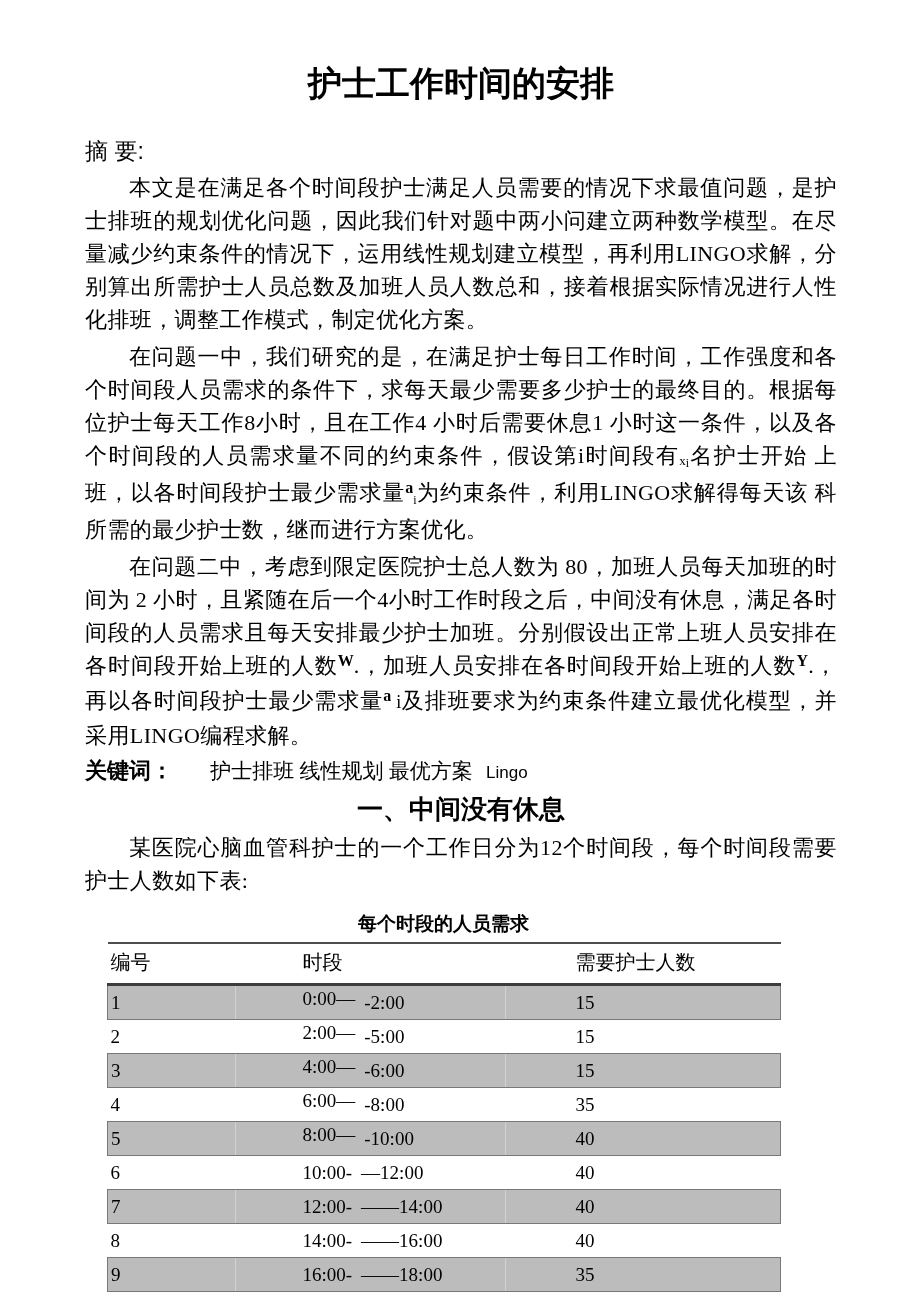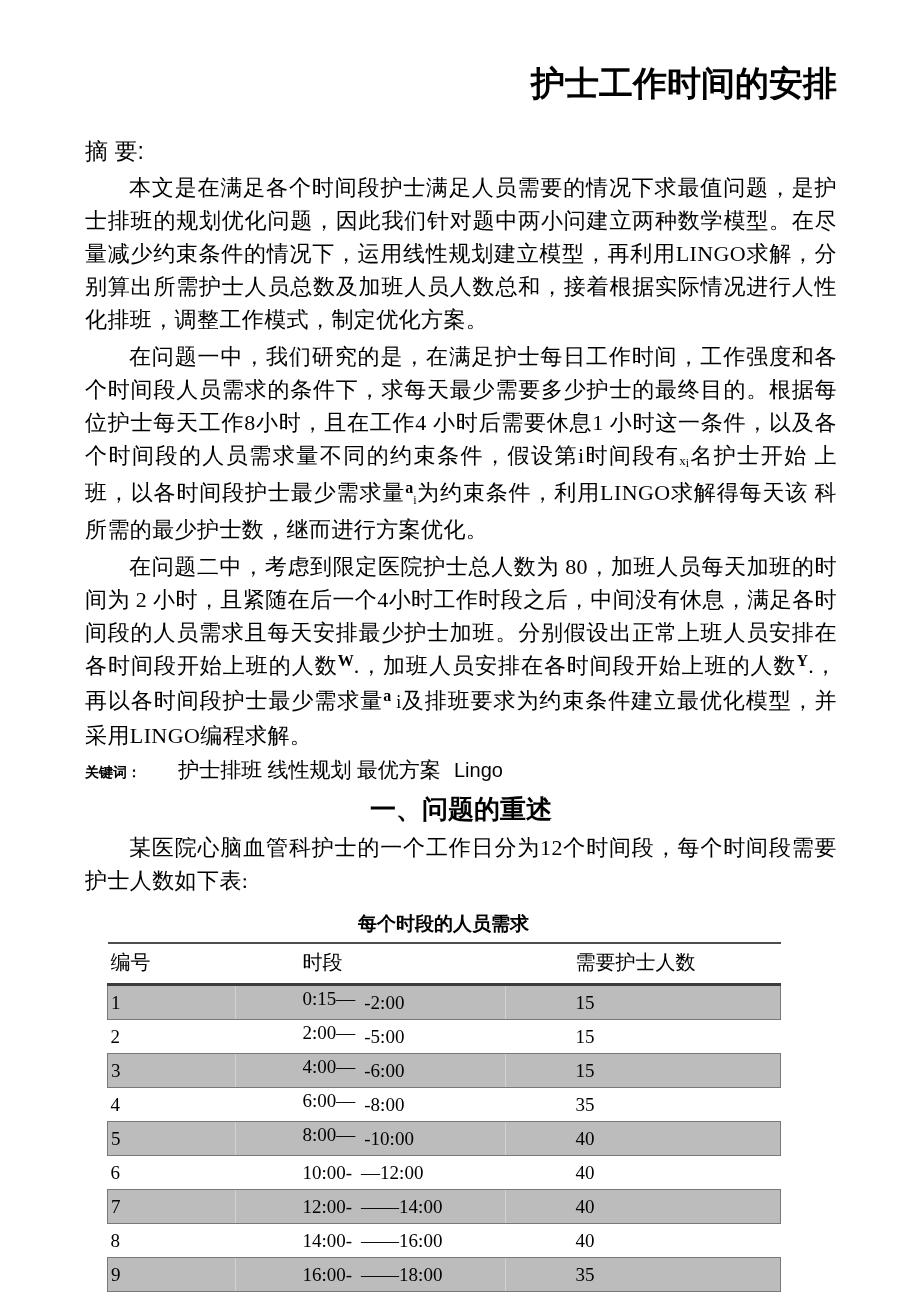--- a/index.html
+++ b/index.html
@@ -2,40 +2,40 @@
 <html><head>
 <meta charset="utf-8">
 <style>
   html,body{margin:0;padding:0;background:#ffffff;}
   .page{
     width:920px;height:1302px;overflow:hidden;box-sizing:border-box;
     padding:0 83px 0 85px;background:#ffffff;color:#000;
     font-family:"Liberation Serif","DejaVu Serif",serif;
   }
   .doc-title{
-    margin:60px 0 0;text-align:right;font-size:34px;font-weight:bold;
+    margin:60px 0 0;text-align:center;font-size:34px;font-weight:bold;
     font-family:"Liberation Sans","DejaVu Sans",sans-serif;line-height:46px;
   }
   .abstract-label{
     margin:30px 0 4px;font-size:23px;font-weight:normal;
     font-family:"Liberation Sans","DejaVu Sans",sans-serif;
   }
   .para{
     margin:4px 0 0;font-size:22px;line-height:33px;letter-spacing:0.4px;
     text-align:justify;text-indent:2em;
   }
   .seg-n{}
   .seg-sup{font-weight:bold;font-size:16px;position:relative;top:-7px;letter-spacing:0;}
   .seg-sub{font-size:13px;position:relative;top:2px;letter-spacing:0;}
   .seg-tiny{font-size:12px;position:relative;top:4px;letter-spacing:0;}
   .seg-small{font-size:18px;letter-spacing:0;}
   .keywords-line{margin:2px 0 0;font-size:21px;line-height:33px;}
-  .keywords-label{font-weight:bold;font-size:14px;font-family:Liberation Sans, sans-serif;}
+  .keywords-label{font-weight:bold;font-size:22px;font-family:Liberation Sans, sans-serif;}
   .keywords-items{margin-left:32px;}
-  .keywords-latin{font-size:20px;font-family:"Liberation Sans","DejaVu Sans",sans-serif;margin-left:8px;}
+  .keywords-latin{font-size:17px;font-family:"Liberation Sans","DejaVu Sans",sans-serif;margin-left:8px;}
   .section-heading{
     margin:2px 0 0;text-align:center;font-size:26px;font-weight:bold;
     font-family:"Liberation Sans","DejaVu Sans",sans-serif;line-height:36px;
   }
   .table-wrap{margin:14px 0 0 22px;width:673px;}
   .table-title{
     text-align:center;font-size:19px;font-weight:bold;margin:0 0 5px;
     font-family:"Liberation Sans","DejaVu Sans",sans-serif;
   }
   table.demand{border-collapse:collapse;width:673px;border-top:2px solid #4d4d4d;table-layout:fixed;}
@@ -68,21 +68,21 @@
       <p class="para"><span class="seg-n">在问题一中，我们研究的是，在满足护士每日工作时间，工作强度和各个时间段人员需求的条件下，求每天最少需要多少护士的最终目的。根据每位护士每天工作8小时，且在工作4 小时后需要休息1 小时这一条件，以及各个时间段的人员需求量不同的约束条件，假设第i时间段有</span><span class="seg-sub">x</span><span class="seg-tiny">i</span><span class="seg-n">名护士开始 上班，以各时间段护士最少需求量</span><span class="seg-sup">a</span><span class="seg-tiny">i</span><span class="seg-n">为约束条件，利用LINGO求解得每天该 科所需的最少护士数，继而进行方案优化。</span></p>
       <p class="para"><span class="seg-n">在问题二中，考虑到限定医院护士总人数为 80，加班人员每天加班的时间为 2 小时，且紧随在后一个4小时工作时段之后，中间没有休息，满足各时间段的人员需求且每天安排最少护士加班。分别假设出正常上班人员安排在各时间段开始上班的人数</span><span class="seg-sup">W</span><span class="seg-n">.，加班人员安排在各时间段开始上班的人数</span><span class="seg-sup">Y</span><span class="seg-n">.，再以各时间段护士最少需求量</span><span class="seg-sup">a</span><span class="seg-small"> i</span><span class="seg-n">及排班要求为约束条件建立最优化模型，并采用LINGO编程求解。</span></p>
     </div>
 
   <div class="keywords-line">
     <span class="keywords-label">关键词：</span>
     <span class="keywords-items">护士排班 线性规划 最优方案</span>
     <span class="keywords-latin">Lingo</span>
   </div>
 
-  <div class="section-heading">一、问题的重述</div>
+  <div class="section-heading">一、中间没有休息</div>
 
   <p class="para">某医院心脑血管科护士的一个工作日分为12个时间段，每个时间段需要护士人数如下表:</p>
 
   <div class="table-wrap">
     <div class="table-title">每个时段的人员需求</div>
     <table class="demand">
       <colgroup>
           <col class="c1">
           <col class="c2">
           <col class="c3">
@@ -90,21 +90,21 @@
       <thead>
         <tr>
           <th class="h1">编号</th>
           <th class="h2">时段</th>
           <th class="h3">需要护士人数</th>
         </tr>
       </thead>
       <tbody>
           <tr class="shaded">
             <td class="d1">1</td>
-            <td class="d2"><span class="t-raise">0:15—</span><span class="t-gap"></span><span>-2:00</span></td>
+            <td class="d2"><span class="t-raise">0:00—</span><span class="t-gap"></span><span>-2:00</span></td>
             <td class="d3">15</td>
           </tr>
           <tr>
             <td class="d1">2</td>
             <td class="d2"><span class="t-raise">2:00—</span><span class="t-gap"></span><span>-5:00</span></td>
             <td class="d3">15</td>
           </tr>
           <tr class="shaded">
             <td class="d1">3</td>
             <td class="d2"><span class="t-raise">4:00—</span><span class="t-gap"></span><span>-6:00</span></td>

